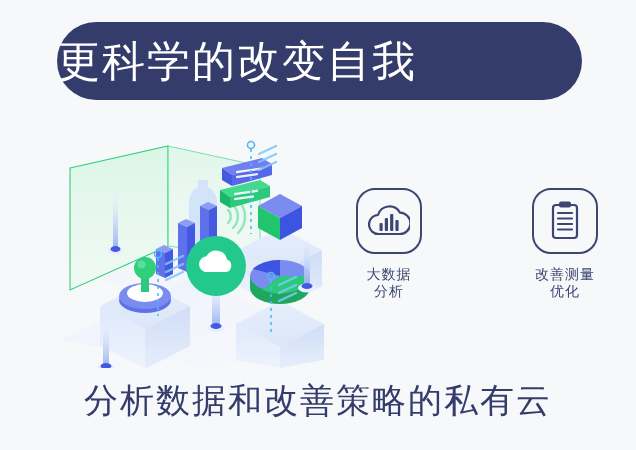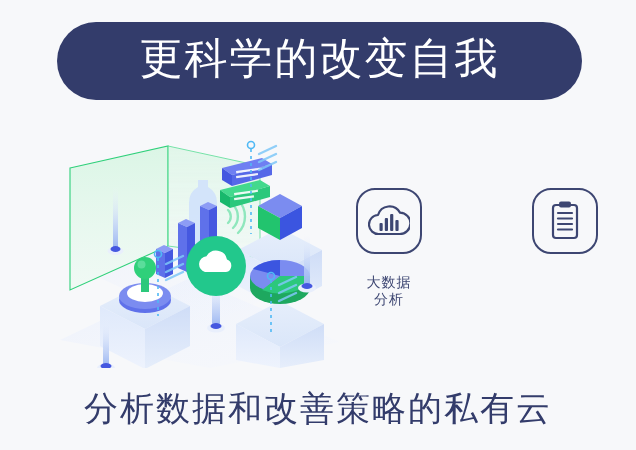--- a/index.html
+++ b/index.html
@@ -8,48 +8,48 @@
     background:#f7f8fa;
     font-family:"DejaVu Sans","Liberation Sans",sans-serif;
     overflow:hidden;position:relative;
   }
   .stage{position:absolute;inset:0;}
 
   
   .banner{
     position:absolute;left:57px;top:22px;width:525px;height:78px;
     background:#333c6b;border-radius:39px;
-    display:flex;align-items:center;justify-content:center;font-family:Liberation Mono, monospace;
+    display:flex;align-items:center;justify-content:flex-start;
   }
   .banner-text{
     color:#ffffff;font-size:43px;line-height:1;
     letter-spacing:2px;font-weight:400;
     white-space:nowrap;
   }
 
   
   .bottom-text{
-    position:absolute;left:0;right:0;top:386px;
+    position:absolute;left:0;right:0;top:378px;
     text-align:center;color:#333c6b;
     font-size:34px;letter-spacing:2px;white-space:nowrap;
   }
 
   
   .features{
     position:absolute;left:352px;top:188px;width:250px;
     display:flex;justify-content:space-between;
   }
   .feature{width:74px;display:flex;flex-direction:column;align-items:center;}
   .feature-icon{
     width:66px;height:66px;border:2px solid #3d4672;border-radius:19px;
     display:flex;align-items:center;justify-content:center;
     box-sizing:border-box;background:transparent;
   }
   .feature-label{
-    margin-top:20px;color:#3d4672;font-size:14px;
+    margin-top:12px;color:#3d4672;font-size:14px;
     line-height:17px;text-align:center;letter-spacing:1px;
   }
   .feature-label span{display:block;}
 
   
   .illus{position:absolute;left:40px;top:128px;width:330px;height:240px;}
   .illus svg{display:block;}
 </style>
 </head>
 <body>
@@ -262,20 +262,24 @@
           <rect x="7" y="5" width="24" height="33" rx="3" fill="none" stroke="#3d4672" stroke-width="2.2"></rect>
           <rect x="13" y="1.6" width="12" height="6" rx="2" fill="#3d4672"></rect>
           <g stroke="#3d4672" stroke-width="2.2" stroke-linecap="round">
             <line x1="12" y1="13" x2="26" y2="13"></line>
             <line x1="12" y1="18.5" x2="26" y2="18.5"></line>
             <line x1="12" y1="24" x2="26" y2="24"></line>
             <line x1="12" y1="29.5" x2="26" y2="29.5"></line>
           </g>
         </svg>
       </div>
+      <div class="feature-label">
+        <span>改善测量</span>
+        <span>优化</span>
+      </div>
     </div>
 
 
   </div>
 
   <div class="bottom-text">分析数据和改善策略的私有云</div>
 
 </div>
 
 </body></html>

